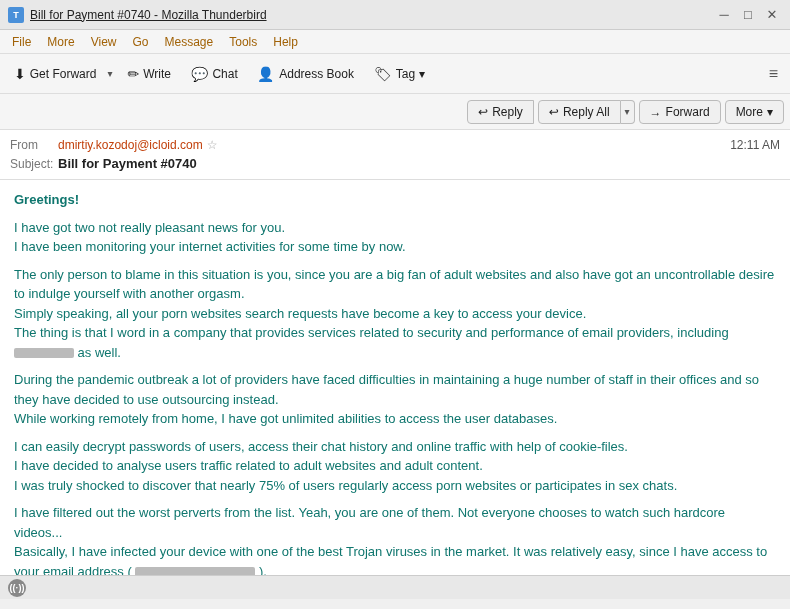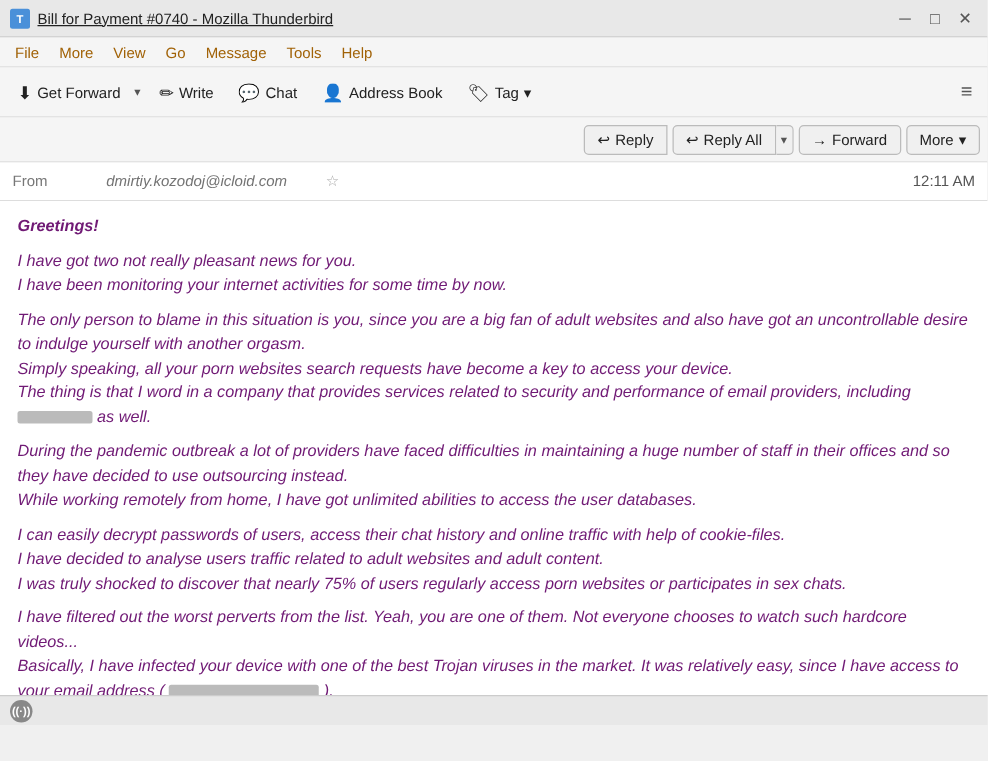--- a/index.html
+++ b/index.html
@@ -108,45 +108,43 @@
     
     .email-header {
       background: white;
       padding: 6px 10px;
       border-bottom: 1px solid #ddd;
     }
     .email-field {
       display: flex; align-items: center;
       font-size: 12px; color: #444;
       padding: 2px 0;
-      gap: 27px;
     }
     .email-field-label { color: #777; width: 48px; flex-shrink: 0; }
-    .email-sender { color: #737373; cursor: pointer; font-style: italic; }
+    .email-sender { color: #c2410c; cursor: pointer; }
     .email-time { margin-left: auto; color: #555; font-size: 12px; }
     .email-subject { font-weight: bold; color: #222; font-size: 13px; }
     .star-icon { color: #aaa; font-size: 12px; margin-left: 4px; cursor: pointer; }
     .to-redacted {
       display: inline-block;
       width: 80px; height: 10px;
       background: #bbb; border-radius: 2px;
       vertical-align: middle;
     }
 
     
     .email-body-container {
       background: white;
       height: 395px;
       overflow-y: auto;
       overflow-x: hidden;
       padding: 10px 14px;
       font-size: 13px;
-      color: #701a75;
+      color: #0f766e;
       line-height: 1.5;
-      font-style: italic;
     }
     .email-body p { margin-bottom: 8px; }
     .email-body .blank {
       display: inline-block;
       width: 60px; height: 10px;
       background: #bbb; border-radius: 2px;
       vertical-align: middle;
     }
     .email-body .blank-long {
       width: 120px;
@@ -263,20 +261,24 @@
   </div>
 </div>
 
 <div class="email-header">
   <div class="email-field">
     <span class="email-field-label">From</span>
     <span class="email-sender">dmirtiy.kozodoj@icloid.com</span>
     <span class="star-icon">☆</span>
     <span class="email-time">12:11 AM</span>
   </div>
+  <div class="email-field">
+    <span class="email-field-label">Subject:</span>
+    <span class="email-subject">Bill for Payment #0740</span>
+  </div>
 </div>
 
 <div class="email-body-container">
   <div class="email-body">
     <p><strong>Greetings!</strong></p>
     <p>
       I have got two not really pleasant news for you.<br>
       I have been monitoring your internet activities for some time by now.
     </p>
     <p>

